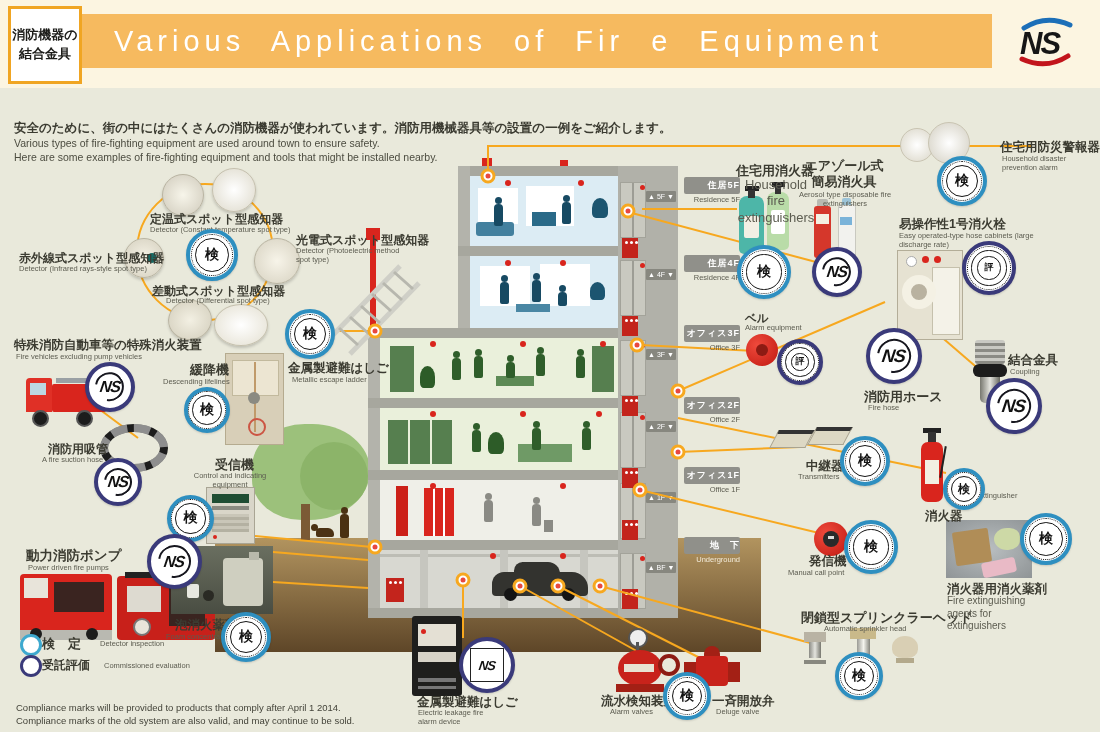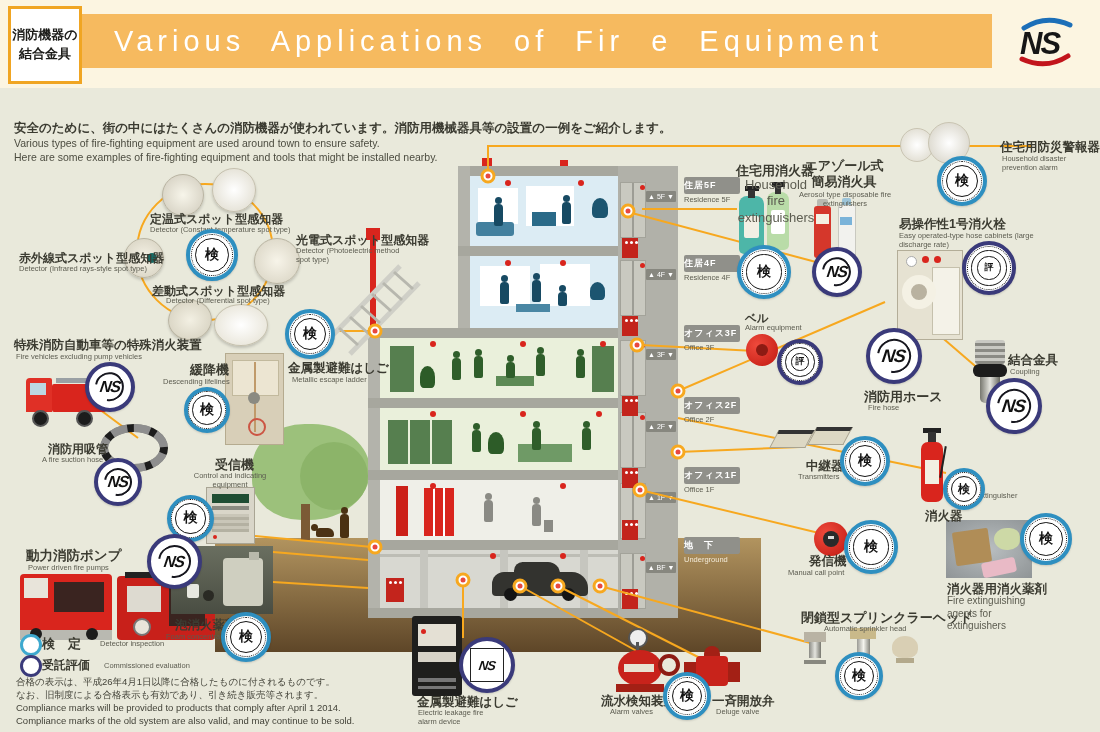--- a/index.html
+++ b/index.html
@@ -36,21 +36,21 @@
   .res{background:#dcecf4}
   .off{background:#eaf0db}
   .slab{position:absolute;background:#a7a79e;z-index:2}
   .wall{position:absolute;background:#b3b3ab;z-index:2}
   .rd{position:absolute;width:6px;height:6px;background:#d9251d;border-radius:50%;z-index:4}
   .red{position:absolute;background:#d9251d;z-index:3}
   .cabi{position:absolute;background:#c3241c;z-index:4}
   .cabi::before{content:"";position:absolute;top:3px;left:3px;width:3px;height:3px;border-radius:50%;background:#fff;box-shadow:5px 0 #fff,10px 0 #fff}
   .door{position:absolute;background:linear-gradient(to right,#c9c9c0 46%,#9d9d95 46%,#9d9d95 54%,#c9c9c0 54%);border:1px solid #a3a39a;z-index:3}
   .lift{position:absolute;background:#87877f;color:#fff;font-size:7px;text-align:center;z-index:4;width:30px;padding:2px 0;white-space:nowrap;border-radius:1px}
-  .flab{position:absolute;width:56px;text-align:left;z-index:8}
+  .flab{position:absolute;width:56px;text-align:right;z-index:8}
   .flab b{display:block;background:#90908a;color:#fff;font-size:9px;font-weight:bold;padding:2px 0;border-radius:2px;letter-spacing:1px}
   .flab i{display:block;font-style:normal;font-size:7.5px;color:#5c5c50;margin-top:1px}
   .flab.dark i{color:#f2ead8}
   .pp{position:absolute;width:9px;height:22px;border-radius:4px 4px 2px 2px;z-index:3}
   .pp::before{content:"";position:absolute;top:-7px;left:1px;width:7px;height:7px;border-radius:50%;background:inherit}
   .plant{position:absolute;border-radius:50% 50% 25% 25%;z-index:3}
   .box{position:absolute;z-index:3}
   .car{position:absolute;width:96px;height:24px;background:#33332f;border-radius:12px 16px 4px 4px;z-index:3}
   .car::before{content:"";position:absolute;bottom:-5px;left:12px;width:13px;height:13px;border-radius:50%;background:#141414;box-shadow:58px 0 #141414}
   .car::after{content:"";position:absolute;top:-10px;left:22px;width:46px;height:12px;background:#33332f;border-radius:10px 14px 0 0}
@@ -628,18 +628,16 @@
   <div class="jl" style="left:809px;top:553px;font-size:12.5px">発信機</div>
   <div class="el" style="left:788px;top:568px;font-size:7.5px">Manual call point</div>
 
   <div class="lgc" style="left:20px;top:634px;border:3px solid #3ea9cf"></div>
   <div class="jl" style="left:42px;top:635px;font-size:13px">検　定</div>
   <div class="el" style="left:100px;top:639px;font-size:7.5px">Detector inspection</div>
   <div class="lgc" style="left:20px;top:655px;border:3px solid #3a3a7a"></div>
   <div class="jl" style="left:42px;top:657px;font-size:12px">受託評価</div>
   <div class="el" style="left:104px;top:661px;font-size:7.5px">Commissioned evaluation</div>
 
-  <div class="el" style="left:16px;top:676px;font-size:9.5px;color:#44443a">合格の表示は、平成26年4月1日以降に合格したものに付されるものです。</div>
-  <div class="el" style="left:16px;top:689px;font-size:9.5px;color:#44443a">なお、旧制度による合格表示も有効であり、引き続き販売等されます。</div>
   <div class="el" style="left:16px;top:702px;font-size:9.5px;color:#44443a">Compliance marks will be provided to products that comply after April 1 2014.</div>
   <div class="el" style="left:16px;top:715px;font-size:9.5px;color:#44443a">Compliance marks of the old system are also valid, and may continue to be sold.</div>
 
 </div>
 
 </body></html>

